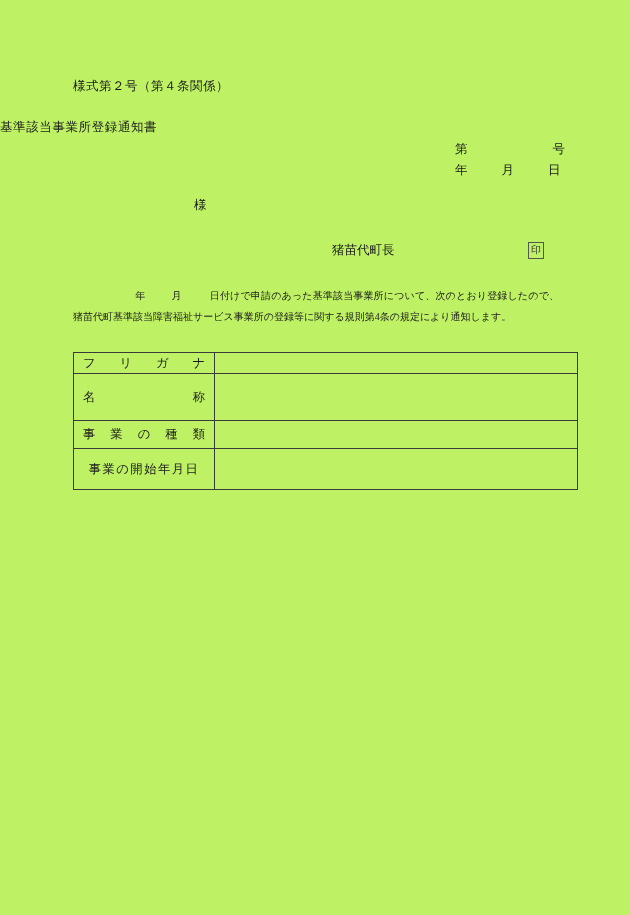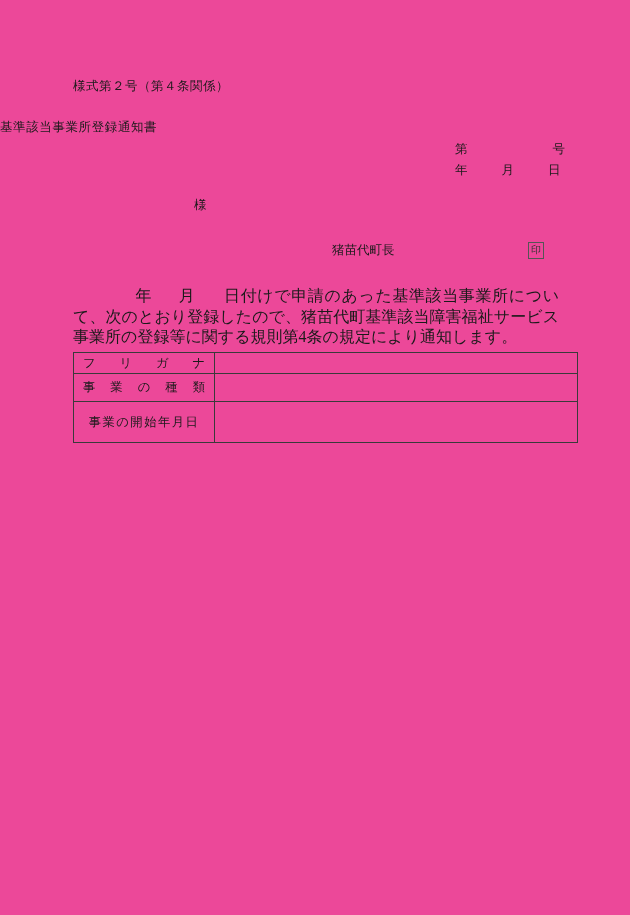--- a/index.html
+++ b/index.html
@@ -11,21 +11,21 @@
     width: 630px;
     height: 915px;
     position: relative;
     font-family: "Liberation Serif", "DejaVu Serif", serif;
     color: #1a1a1a;
     overflow: hidden;
   }
   .page {
     position: absolute;
     inset: 0;
-    background: #ec4899;
+    background: #bef264;
   }
 
   
   .form-no {
     position: absolute;
     left: 73px;
     top: 78px;
     font-size: 12.5px;
     letter-spacing: 0.5px;
     white-space: nowrap;
@@ -83,21 +83,21 @@
     padding: 2px 2px 3px 2px;
     color: #333;
   }
 
   
   .body-text {
     position: absolute;
     left: 73px;
     top: 286px;
     width: 486px;
-    font-size: 16px;
+    font-size: 10px;
     line-height: 20.5px;
     text-align: justify;
   }
   .body-text .indent-date {
     display: inline-block;
     width: 62px;
   }
   .body-text .sp-sm {
     display: inline-block;
     width: 26px;
@@ -185,20 +185,26 @@
   </div>
 
   <table class="form-table">
     <tbody>
       <tr class="furigana">
         <td class="label">
           <span class="lbl-just">フリガナ</span>
         </td>
         <td class="value"></td>
       </tr>
+      <tr class="meisho">
+        <td class="label">
+          <span class="lbl-just">名称</span>
+        </td>
+        <td class="value"></td>
+      </tr>
       <tr class="shurui">
         <td class="label">
           <span class="lbl-just">事業の種類</span>
         </td>
         <td class="value"></td>
       </tr>
       <tr class="kaishi">
         <td class="label">
           <span class="lbl-plain">事業の開始年月日</span>
         </td>

